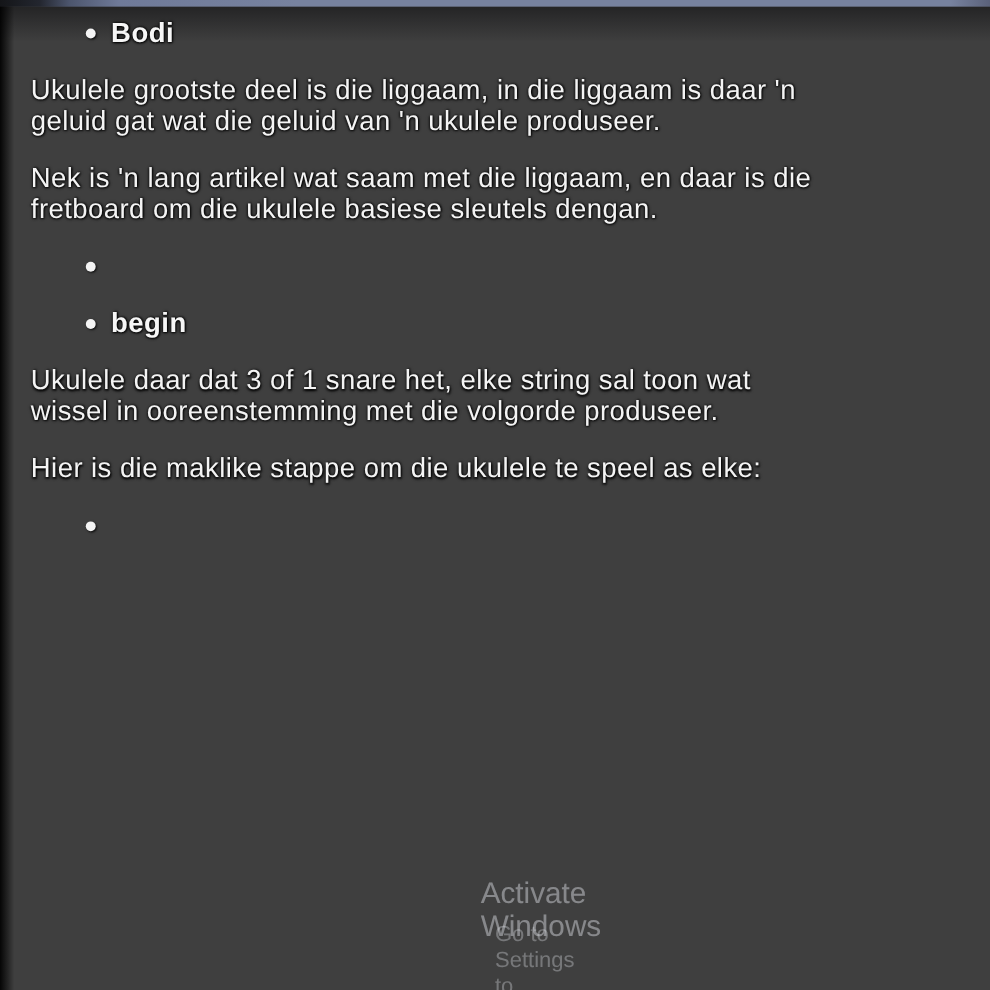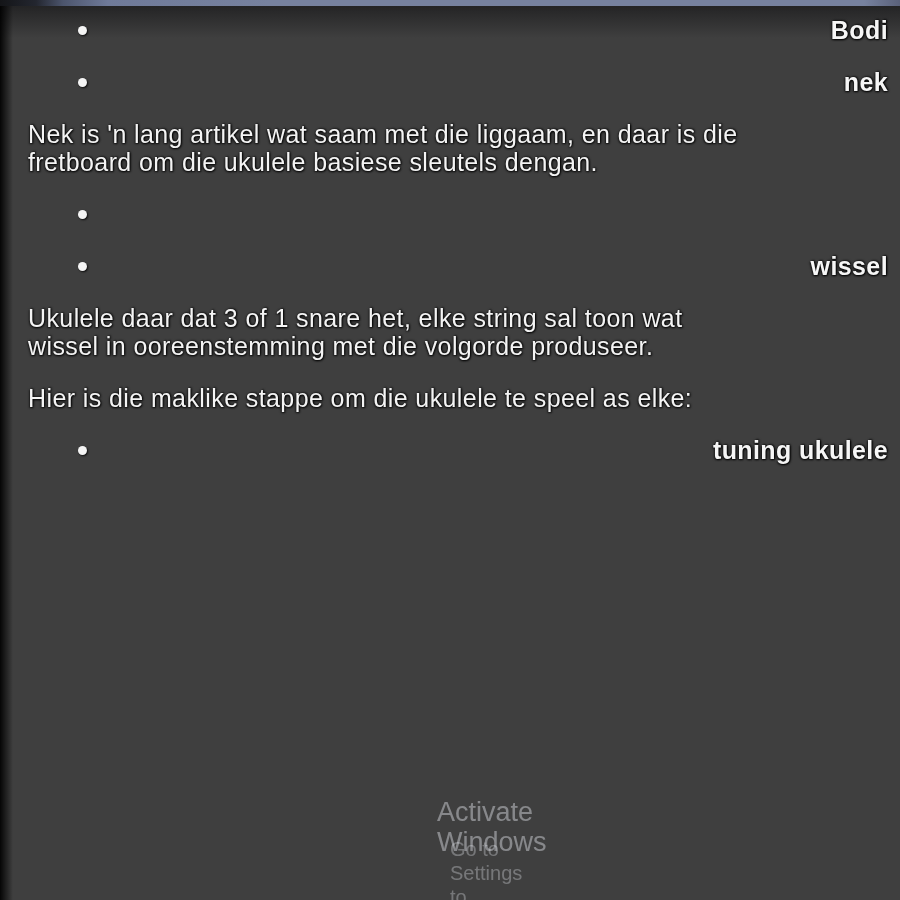--- a/index.html
+++ b/index.html
@@ -64,21 +64,20 @@
     text-shadow: 1px 1px 2px rgba(0,0,0,0.85),
                  -1px 1px 2px rgba(0,0,0,0.55),
                  1px -1px 2px rgba(0,0,0,0.55);
   }
   .heading-item {
     display: flex;
     align-items: center;
     margin: 0 0 24px 0;
     padding-left: 50px;
     height: 28px;
-    justify-content: space-between;
   }
   .bullet {
     width: 9px;
     height: 9px;
     border-radius: 50%;
     background: #f4f4f4;
     margin-right: 14px;
     flex: 0 0 auto;
     box-shadow: 1px 1px 2px rgba(0,0,0,0.8);
   }
@@ -129,46 +128,43 @@
     <div class="watermark-line2">Go to Settings to activate Windows.</div>
   </div>
 
   <div class="content">
 
     <div class="heading-item">
       <span class="bullet"></span>
       <span class="heading-text">Bodi</span>
     </div>
 
+    <p class="para">Ukulele grootste deel is die liggaam, in die liggaam is daar 'n
+geluid gat wat die geluid van 'n ukulele produseer.</p>
 
-    <div class="heading-item">
-      <span class="bullet"></span>
-      <span class="heading-text">nek</span>
-    </div>
 
     <p class="para">Nek is 'n lang artikel wat saam met die liggaam, en daar is die
 fretboard om die ukulele basiese sleutels dengan.</p>
 
 
 
     <div class="heading-item">
       <span class="bullet"></span>
     </div>
 
 
     <div class="heading-item">
       <span class="bullet"></span>
-      <span class="heading-text">wissel</span>
+      <span class="heading-text">begin</span>
     </div>
 
     <p class="para">Ukulele daar dat 3 of 1 snare het, elke string sal toon wat
 wissel in ooreenstemming met die volgorde produseer.</p>
 
     <p class="para">Hier is die maklike stappe om die ukulele te speel as elke:</p>
 
     <div class="heading-item">
       <span class="bullet"></span>
-      <span class="heading-text">tuning ukulele</span>
     </div>
 
 
   </div>
 </div>
 
 </body></html>

